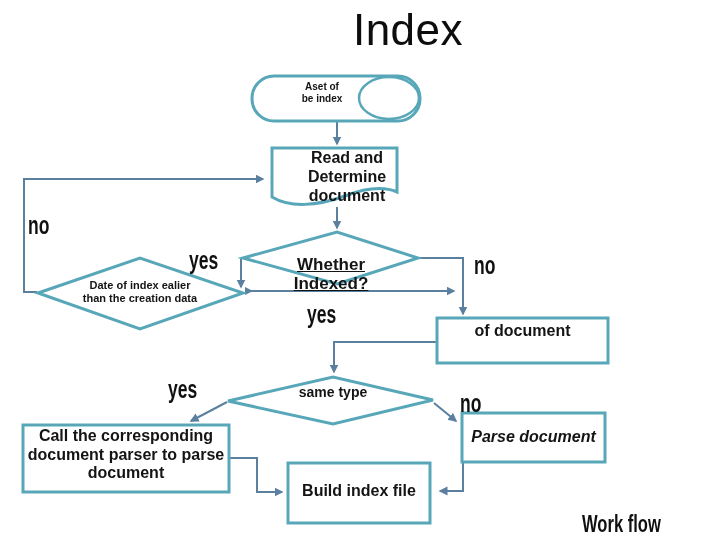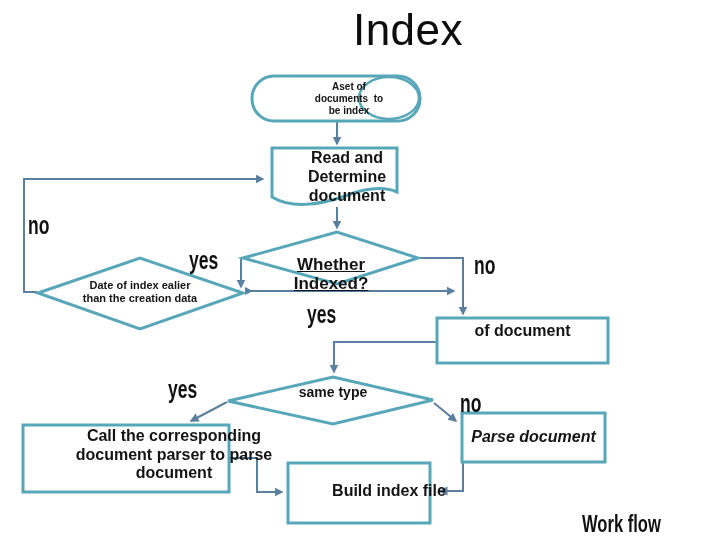--- a/index.html
+++ b/index.html
@@ -65,23 +65,22 @@
 
     <rect class="shape" x="23" y="425" width="206" height="67"></rect>
 
     <rect class="shape" x="462" y="413" width="143" height="49"></rect>
 
     <rect class="shape" x="288" y="463" width="142" height="60"></rect>
   </svg>
 
   <div class="title">Index</div>
 
-  <div class="txt" style="left:252px;top:81px;width:140px;font-size:10px;line-height:12px;padding-left:27px;">
+  <div class="txt" style="left:252px;top:81px;width:140px;font-size:10px;line-height:12px;">
     <div>Aset of</div>
-    <div>documents  to</div>
     <div>be index</div>
   </div>
 
   <div class="txt" style="left:273px;top:148px;width:148px;font-size:16px;line-height:19px;">
     <div>Read and</div>
     <div>Determine</div>
     <div>document</div>
   </div>
 
   <div class="txt" style="left:251px;top:255px;width:160px;font-size:17px;line-height:19px;text-decoration:underline;">
@@ -95,31 +94,31 @@
   </div>
 
   <div class="txt" style="left:438px;top:322px;width:169px;font-size:16px;line-height:18px;">
     <div>of document</div>
   </div>
 
   <div class="txt" style="left:241px;top:384px;width:184px;font-size:14px;line-height:16px;">
     <div>same type</div>
   </div>
 
-  <div class="txt" style="left:24px;top:427px;width:204px;font-size:16px;line-height:18.5px;padding-left:48px;">
+  <div class="txt" style="left:24px;top:427px;width:204px;font-size:16px;line-height:18.5px;">
     <div>Call the corresponding</div>
     <div>document parser to parse</div>
     <div>document</div>
   </div>
 
   <div class="txt" style="left:462px;top:428px;width:143px;font-size:16px;font-style:italic;">
     <div>Parse document</div>
   </div>
 
-  <div class="txt" style="left:288px;top:482px;width:142px;font-size:16px;margin-left:30px;">
+  <div class="txt" style="left:288px;top:482px;width:142px;font-size:16px;">
     <div>Build index file</div>
   </div>
 
   <div class="lbl" style="left:28px;top:211px;">no</div>
   <div class="lbl" style="left:189px;top:246px;">yes</div>
   <div class="lbl" style="left:474px;top:251px;">no</div>
   <div class="lbl" style="left:307px;top:300px;">yes</div>
   <div class="lbl" style="left:168px;top:375px;">yes</div>
   <div class="lbl" style="left:460px;top:389px;">no</div>
 

